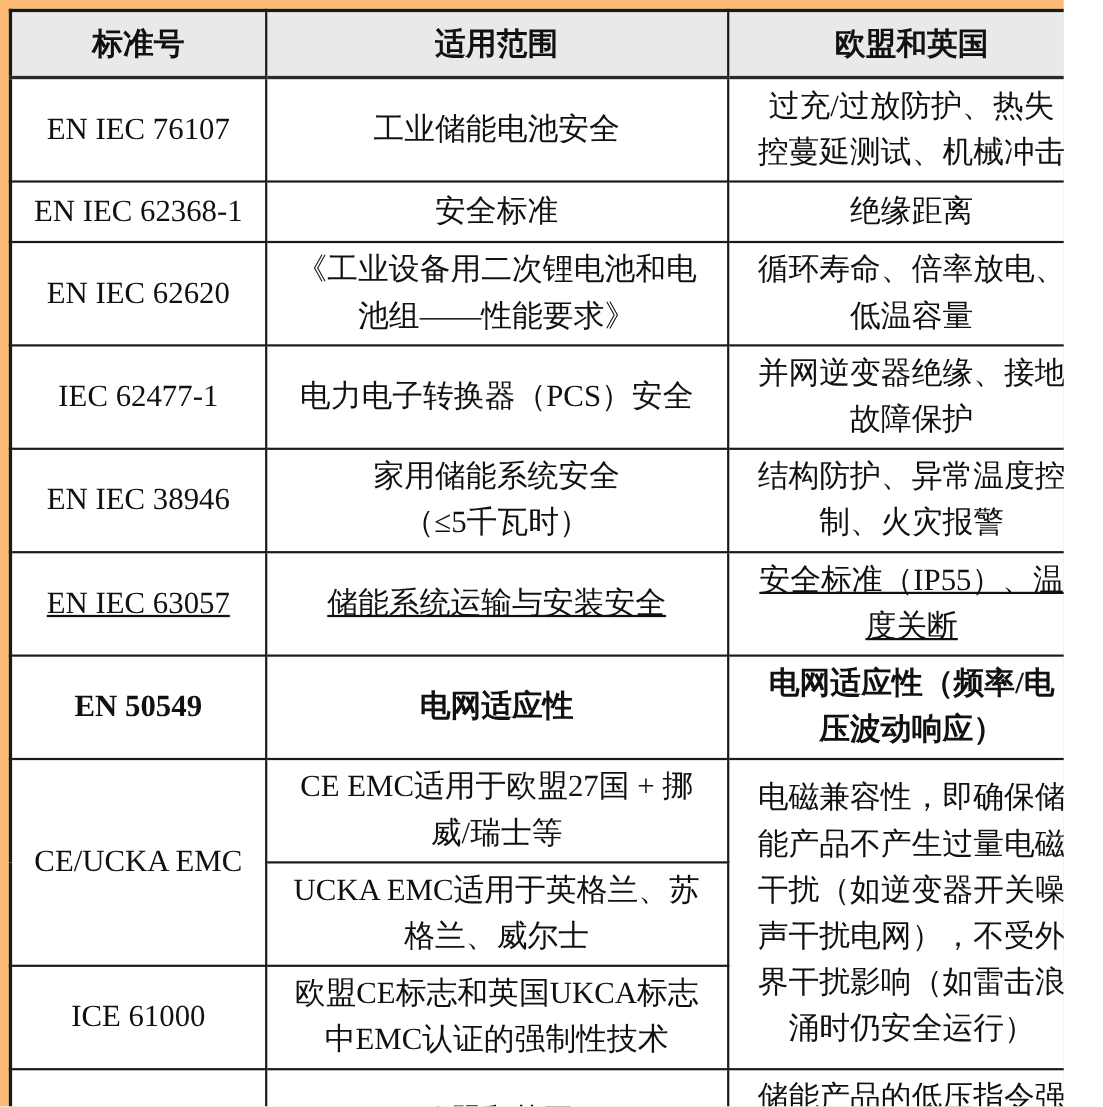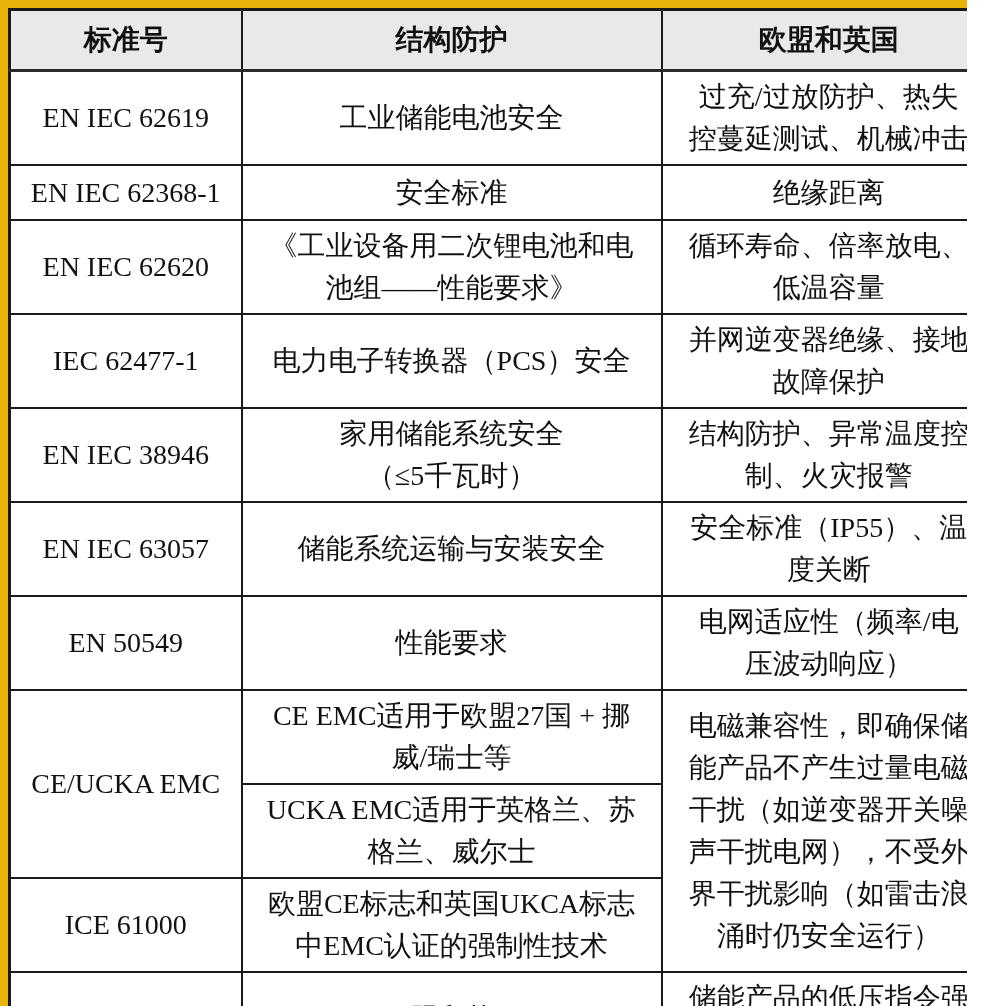--- a/index.html
+++ b/index.html
@@ -8,21 +8,21 @@
     background: #ffffff;
     width: 1003px;
     height: 1006px;
     font-family: "Liberation Serif", "DejaVu Serif", serif;
     color: #111111;
   }
   .page {
     position: relative;
     width: 967px;
     height: 1006px;
-    background: #eab308;
+    background: #fdba74;
     overflow: hidden;
   }
   table.std-table {
     position: absolute;
     left: 8px;
     top: 8px;
     width: 987px;
     border-collapse: collapse;
     table-layout: fixed;
     background: #ffffff;
@@ -52,47 +52,47 @@
     padding: 4px 8px;
     white-space: pre-line;
     overflow: hidden;
   }
   
   tr.rh1  { height: 90px; }
   tr.rh2  { height: 55px; margin-top: 22px; }
   tr.rh3  { height: 88px; }
   tr.rh4  { height: 85px; margin-top: 47px; }
   tr.rh5  { height: 88px; }
-  tr.rh6  { height: 87px; }
-  tr.rh7  { height: 90px; }
+  tr.rh6  { height: 87px; text-decoration: underline; }
+  tr.rh7  { height: 90px; font-weight: bold; }
   tr.rh8a { height: 85px; }
   tr.rh8b { height: 88px; }
   tr.rh9  { height: 87px; margin-top: 44px; }
   tr.rh10 { height: 90px; }
 </style>
 </head>
 <body>
 
 <div class="page">
   <table class="std-table">
     <colgroup>
       <col style="width:232px">
       <col style="width:420px">
       <col style="width:335px">
     </colgroup>
     <thead>
       <tr>
         <th>标准号</th>
-        <th>结构防护</th>
+        <th>适用范围</th>
         <th>欧盟和英国</th>
       </tr>
     </thead>
     <tbody>
       <tr class="rh1">
-        <td>EN IEC 62619</td>
+        <td>EN IEC 76107</td>
         <td>工业储能电池安全</td>
         <td>过充/过放防护、热失
 控蔓延测试、机械冲击</td>
       </tr>
       <tr class="rh2">
         <td>EN IEC 62368-1</td>
         <td>安全标准</td>
         <td>绝缘距离</td>
       </tr>
       <tr class="rh3">
@@ -116,21 +116,21 @@
 制、火灾报警</td>
       </tr>
       <tr class="rh6">
         <td>EN IEC 63057</td>
         <td>储能系统运输与安装安全</td>
         <td>安全标准（IP55）、温
 度关断</td>
       </tr>
       <tr class="rh7">
         <td>EN 50549</td>
-        <td>性能要求</td>
+        <td>电网适应性</td>
         <td>电网适应性（频率/电
 压波动响应）</td>
       </tr>
       <tr class="rh8a">
         <td rowspan="2">CE/UCKA EMC</td>
         <td>CE EMC适用于欧盟27国 + 挪
 威/瑞士等</td>
         <td rowspan="3">电磁兼容性，即确保储
 能产品不产生过量电磁
 干扰（如逆变器开关噪

